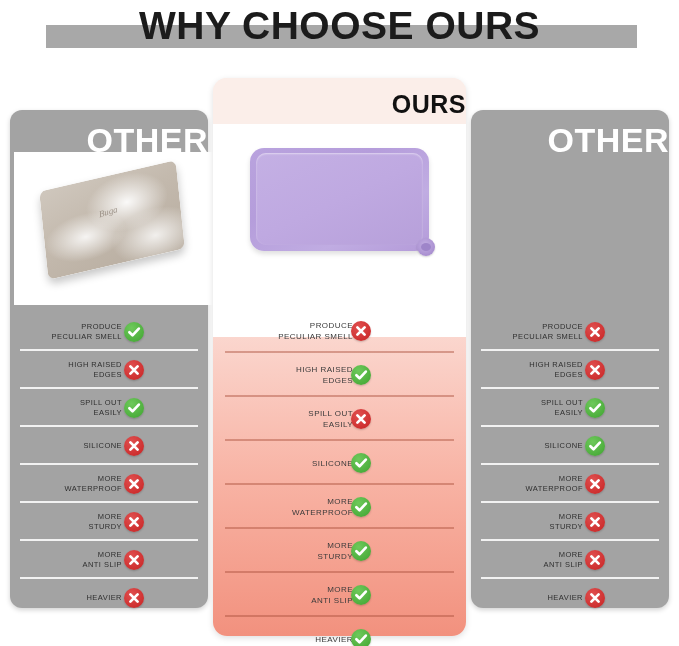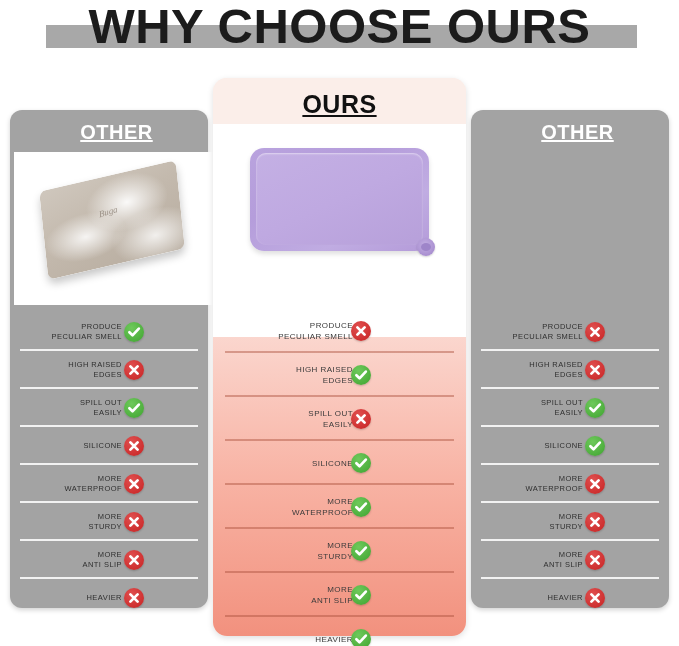--- a/index.html
+++ b/index.html
@@ -30,21 +30,21 @@
     position: absolute;
     left: 46px; top: 25px;
     width: 591px; height: 23px;
     background: #a8a8a8;
   }
   .title-text {
     position: absolute;
     left: 0; top: 0;
     width: 679px;
     text-align: center;
-    font-size: 49px;
+    font-size: 39px;
     line-height: 52px;
     font-weight: bold;
     letter-spacing: 0.5px;
     color: #1b1b1b;
     font-family: "Liberation Sans", sans-serif;
   }
 
   
   .panel {
     position: absolute;
@@ -62,26 +62,25 @@
     left: 213px; top: 78px; width: 253px; height: 558px;
     background: linear-gradient(to bottom, #fbeae5 0%, #fbdcd5 42%, #f8b3a4 72%, #f2917e 100%);
     border-radius: 14px;
     box-shadow: 0 2px 6px rgba(0,0,0,0.13);
   }
 
   
   .hdr {
     position: absolute;
     width: 100%;
-    text-align: center;
-    text-decoration: underline;
+    text-align: right;
   }
   .hdr-other {
     top: 11px;
-    font-size: 20px;
+    font-size: 34px;
     font-weight: bold;
     letter-spacing: 0.5px;
     color: #ffffff;
     padding-left: 15px;
   }
   .hdr-ours {
     top: 12px;
     font-size: 25px;
     font-weight: bold;
     letter-spacing: 0.5px;

